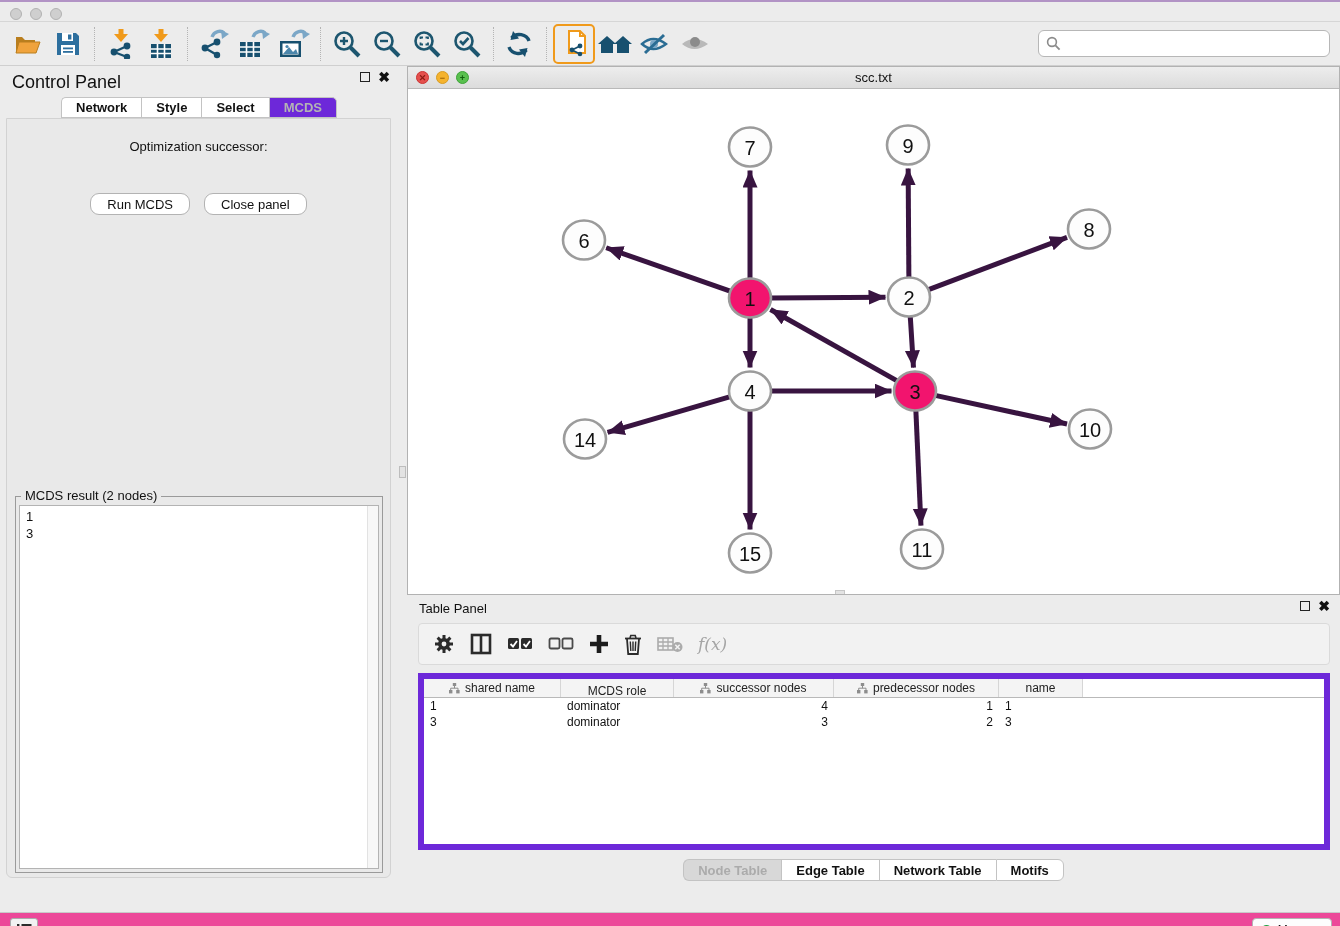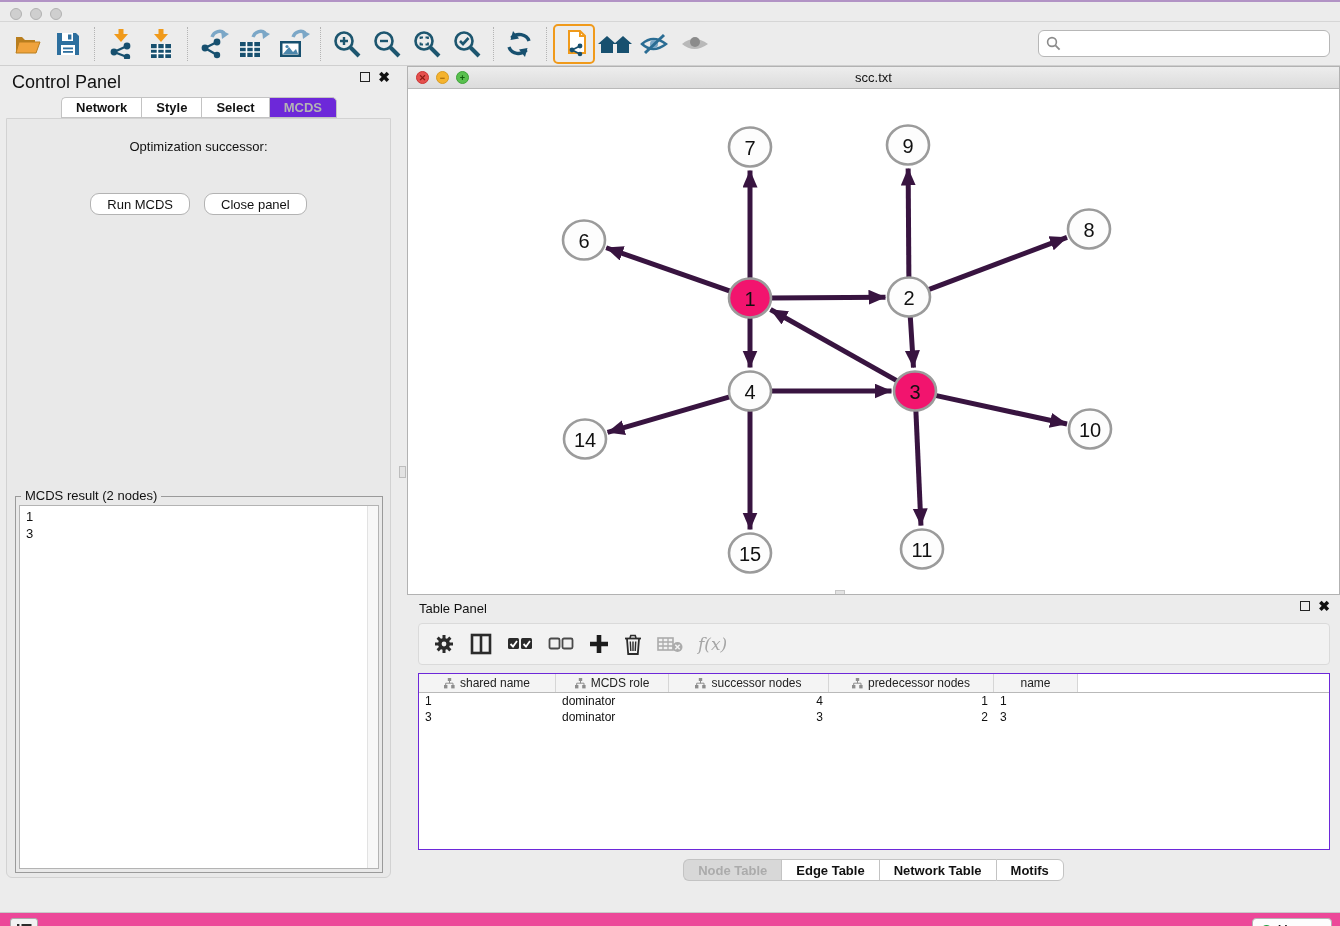--- a/index.html
+++ b/index.html
@@ -84,21 +84,21 @@
   
   .table-panel { position:absolute; left:407px; top:595px; width:933px; height:291px; }
   .tp-title { position:absolute; left:12px; top:6px; font-size:13px; color:#111; }
   .tp-toolbar { position:absolute; left:11px; top:28px; width:912px; height:42px;
     background:#f2f2f2; border:1px solid #dadada; border-radius:4px;
     display:flex; align-items:center; gap:15px; padding-left:14px; }
   .tpt-btn { background:none; border:none; display:flex; align-items:center; justify-content:center; height:30px; }
   .fx { font-family:"DejaVu Serif", serif; font-style:italic; font-size:17px; color:#a5a5a5; }
 
   .node-table { position:absolute; left:11px; top:78px; width:912px; height:177px;
-    background:#fff; border:1px solid #6d28d9; overflow:hidden; }
+    background:#fff; border:6px solid #6d28d9; overflow:hidden; }
   .thead { display:flex; height:19px; border-bottom:1px solid #b9b9b9; }
   .th { background:#f4f4f4; border-right:1px solid #d6d6d6; font-size:12px; color:#222;
     display:flex; align-items:center; justify-content:center; gap:5px; }
   .trow { display:flex; height:16px; font-size:12px; color:#111; }
   .td { padding:1px 6px; white-space:nowrap; overflow:hidden; }
   .td.r { text-align:right; }
 
   .tp-tabs { position:absolute; left:0; right:0; top:264px; display:flex; justify-content:center; }
   .tp-tabs .tab { font-weight:bold; height:22px; line-height:21px; }
   .tp-tabs .tab:first-child { border-radius:6px 0 0 6px; }
@@ -457,21 +457,21 @@
           <svg width="11" height="11" viewBox="0 0 11 11">
             <g fill="#8d8d8d">
               <rect x="3.8" y="0" width="3.4" height="3"></rect>
               <rect x="0" y="7" width="3.4" height="3.4"></rect>
               <rect x="7.2" y="7" width="3.4" height="3.4"></rect>
             </g>
             <path d="M5.5 3 V5.2 M1.7 7 V5.2 H9 V7" stroke="#8d8d8d" stroke-width="1" fill="none"></path>
           </svg>
           <span>shared name</span>
         </div>
-        <div class="th" style="width: 113px;">
+        <div class="th" style="width: 113px; flex-direction: column;">
           <svg width="11" height="11" viewBox="0 0 11 11">
             <g fill="#8d8d8d">
               <rect x="3.8" y="0" width="3.4" height="3"></rect>
               <rect x="0" y="7" width="3.4" height="3.4"></rect>
               <rect x="7.2" y="7" width="3.4" height="3.4"></rect>
             </g>
             <path d="M5.5 3 V5.2 M1.7 7 V5.2 H9 V7" stroke="#8d8d8d" stroke-width="1" fill="none"></path>
           </svg>
           <span>MCDS role</span>
         </div>

